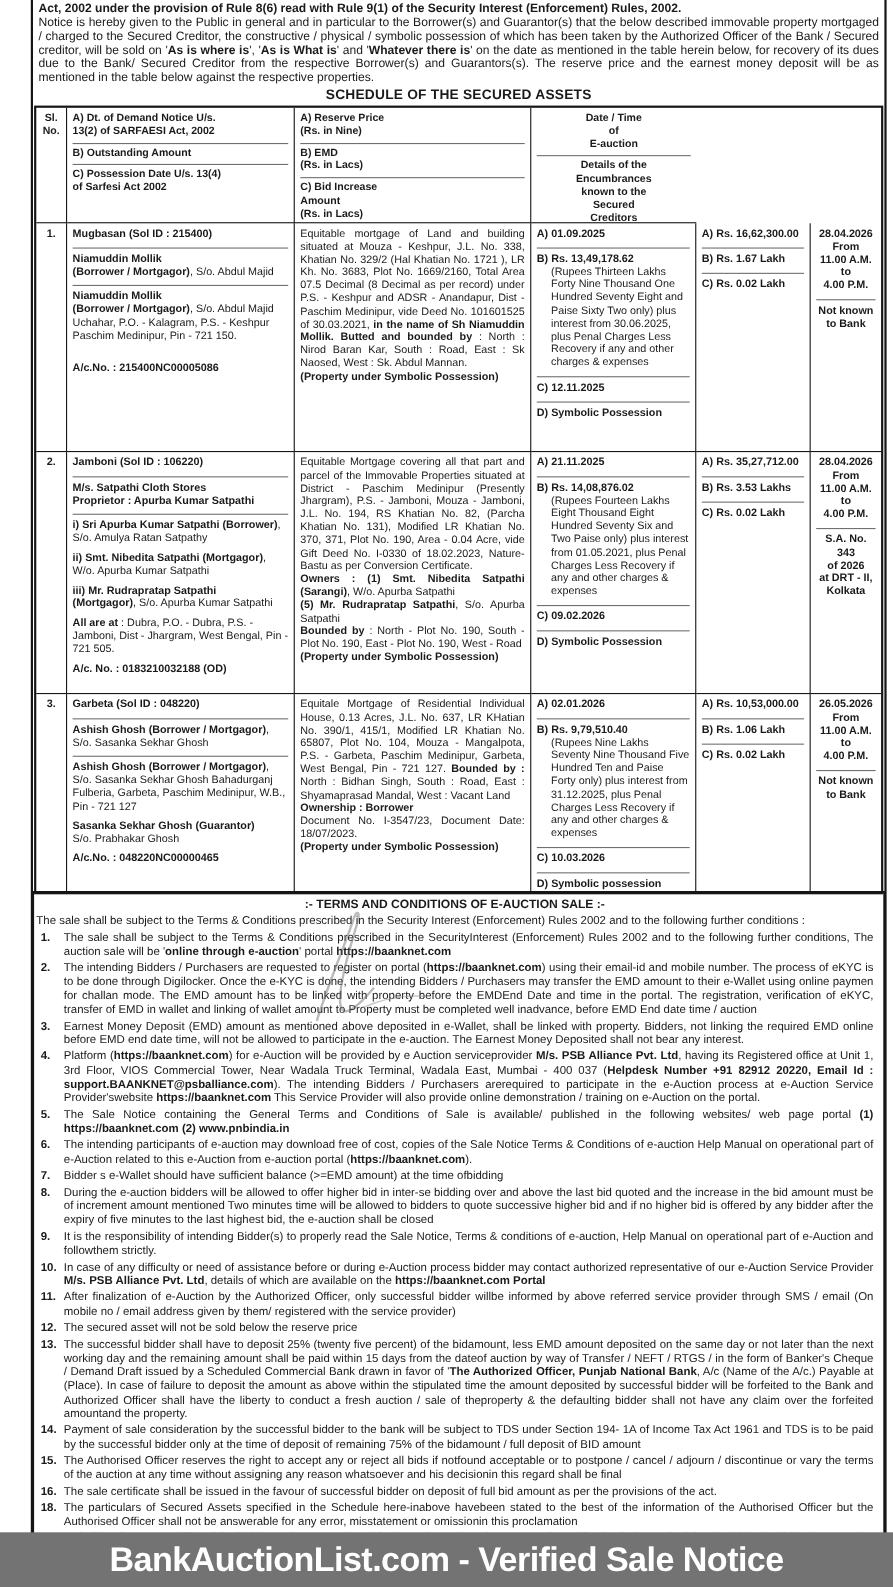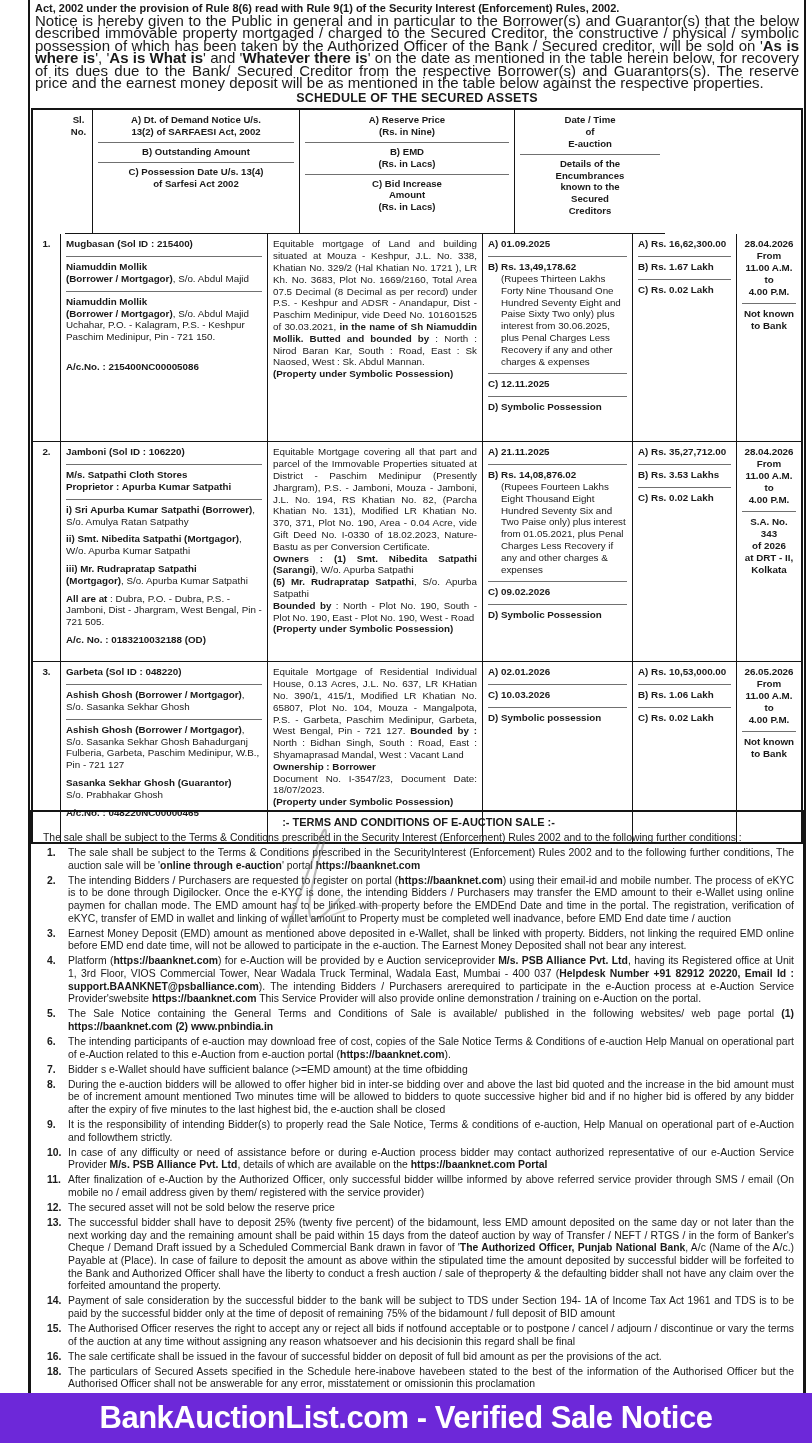--- a/index.html
+++ b/index.html
@@ -11,54 +11,54 @@
   }
   .b{font-weight:bold;}
   .frame{
     position:absolute;left:28px;top:0;width:778px;bottom:0;
     border-left:2px solid #151515;border-right:2px solid #151515;
     box-sizing:border-box;
   }
   
   .top-block{padding:1px 5px 0 5px;}
   .notice-heading{font-weight:bold;font-size:11px;line-height:14px;}
-  .notice-paragraph{font-size:15px;line-height:12.4px;text-align:justify;}
+  .notice-paragraph{font-size:11px;line-height:12.4px;text-align:justify;}
   .schedule-title{text-align:center;font-weight:bold;font-size:12.5px;margin:2px 0 3px 0;letter-spacing:.2px;}
   
   .tbl{
     margin:0 1px;border:2px solid #151515;box-sizing:border-box;
     font-size:9.8px;line-height:11.8px;
   }
   .tr{display:grid;grid-template-columns:28px 207px 215px 150px 104px 1fr;}
   .tr > .td{
     border-right:1.5px solid #151515;border-bottom:1.5px solid #151515;
     box-sizing:border-box;overflow:hidden;padding:4px 5px;
   }
   .tr > .td:last-child{border-right:none;}
   .tr.last > .td{border-bottom:none;}
-  .tr.thead{height:124px;padding-left:32px;}
+  .tr.thead{height:105px;}
   .tr.r1{height:208px;}
   .tr.r2{height:220px;}
   .tr.r3{height:180px;}
   .thead .td{font-weight:bold;text-align:center;font-size:9.6px;}
-  .thead .td.left{text-align:center;}
+  .thead .td.left{text-align:left;}
   .blk{white-space:pre-line;margin-bottom:6px;}
   .blk.sep{border-top:1px solid #707070;padding-top:4px;}
   .thead .blk{margin-bottom:4px;}
   .thead .blk.sep{padding-top:3px;}
   .sl{text-align:center;font-weight:bold;}
   .desc{text-align:justify;white-space:pre-line;}
   .demand .blk{padding-left:13px;text-indent:-13px;}
   .sched{text-align:center;font-weight:bold;}
   .price{font-weight:bold;}
   
   .terms{
     position:absolute;left:29px;top:810px;width:776px;bottom:0;
     border:2px solid #151515;border-bottom:none;box-sizing:border-box;
-    padding:3px 9px 0 12px;font-size:10.4px;line-height:12.6px;overflow:hidden;
+    padding:3px 9px 0 2px;font-size:10.4px;line-height:12.6px;overflow:hidden;
   }
   .terms-title{text-align:center;font-weight:bold;font-size:11px;margin:1px 0 3px 0;}
   .terms-intro{margin-bottom:3px;text-align:justify;}
   .term{position:relative;padding-left:25px;margin-bottom:2.5px;text-align:justify;}
   .tno{position:absolute;left:4px;top:0;font-weight:bold;}
   
   .watermark{position:absolute;left:270px;top:820px;opacity:.45;pointer-events:none;}
   
   .footer{
     position:absolute;left:0;right:0;bottom:0;height:50px;
@@ -202,20 +202,22 @@
           <div class="blk"><span class="b">Sasanka Sekhar Ghosh (Guarantor)</span><span>
 S/o. Prabhakar Ghosh</span></div>
           <div class="blk"><span class="b">A/c.No. : 048220NC00000465</span></div>
         </div>
       <div class="td desc"><span>Equitale Mortgage of Residential Individual House, 0.13 Acres, J.L. No. 637, LR KHatian No. 390/1, 415/1, Modified LR Khatian No. 65807, Plot No. 104, Mouza - Mangalpota, P.S. - Garbeta, Paschim Medinipur, Garbeta, West Bengal, Pin - 721 127. </span><span class="b">Bounded by :</span><span> North : Bidhan Singh, South : Road, East : Shyamaprasad Mandal, West : Vacant Land
 </span><span class="b">Ownership : Borrower</span><span>
 Document No. I-3547/23, Document Date: 18/07/2023.
 </span><span class="b">(Property under Symbolic Possession)</span></div>
       <div class="td demand">
           <div class="blk"><span class="b">A) 02.01.2026</span></div>
+          <div class="blk sep"><span class="b">B) Rs. 9,79,510.40</span><span>
+(Rupees Nine Lakhs Seventy Nine Thousand Five Hundred Ten and Paise Forty only) plus interest from 31.12.2025, plus Penal Charges Less Recovery if any and other charges &amp; expenses</span></div>
           <div class="blk sep"><span class="b">C) 10.03.2026</span></div>
           <div class="blk sep"><span class="b">D) Symbolic possession</span></div>
         </div>
       <div class="td price">
           <div class="blk"><span class="b">A) Rs. 10,53,000.00</span></div>
           <div class="blk sep"><span class="b">B) Rs. 1.06 Lakh</span></div>
           <div class="blk sep"><span class="b">C) Rs. 0.02 Lakh</span></div>
         </div>
       <div class="td sched">
           <div class="blk"><span class="b">26.05.2026
@@ -253,15 +255,15 @@
   <div class="term"><span class="tno">16.</span><span class="ttx"><span>The sale certificate shall be issued in the favour of successful bidder on deposit of full bid amount as per the provisions of the act.</span></span></div>
   <div class="term"><span class="tno">18.</span><span class="ttx"><span>The particulars of Secured Assets specified in the Schedule here-inabove havebeen stated to the best of the information of the Authorised Officer  but the Authorised Officer shall not be answerable for any error, misstatement or omissionin this proclamation</span></span></div>
   <div class="term"><span class="tno">19.</span><span class="ttx"><span>It shall be the responsibility of the bidders to inspect and satisfy themselves about the asset and specification before submitting the bid. The bidder inspects the property in consultation with the Authorised officer prior to the date / time period</span></span></div>
 </div>
 
 <svg class="watermark" width="160" height="130" viewBox="0 0 160 130">
   <path d="M18 108 C30 70, 44 38, 52 14 C55 6, 58 10, 54 22 C46 48, 36 84, 40 96 C44 106, 58 92, 70 78" fill="none" stroke="#6a6a6a" stroke-width="2.2"></path>
   <path d="M60 96 C78 88, 96 84, 118 86" fill="none" stroke="#8a8a8a" stroke-width="1.4"></path>
 </svg>
 
-<div class="footer" style="background: #6d28d9; color: rgb(255, 255, 255);">
+<div class="footer" style="background: #737373; color: rgb(255, 255, 255);">
   <span class="footer-text">BankAuctionList.com - Verified Sale Notice</span>
 </div>
 
 </body></html>

